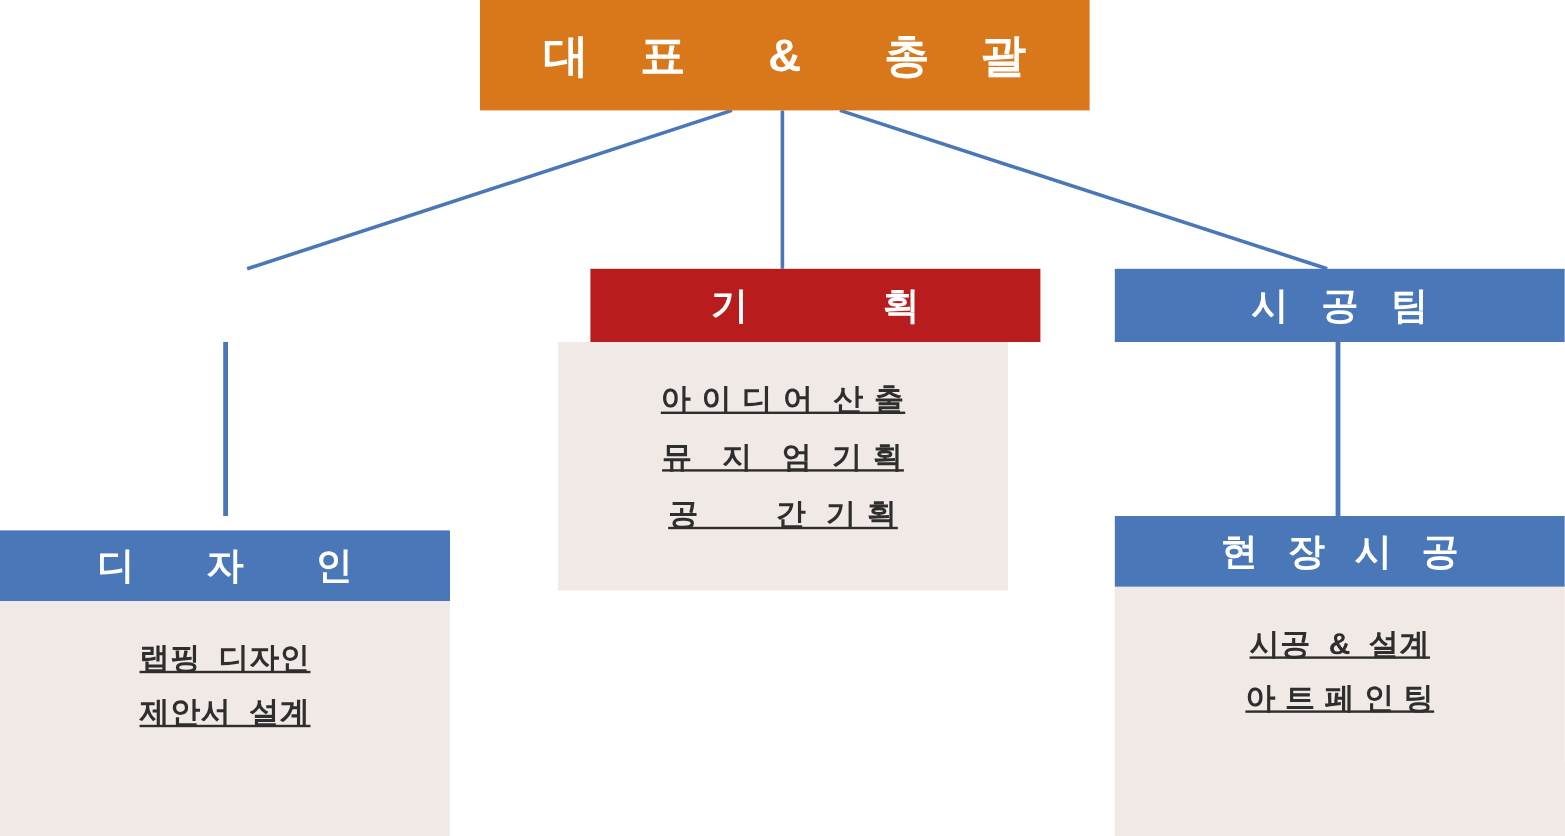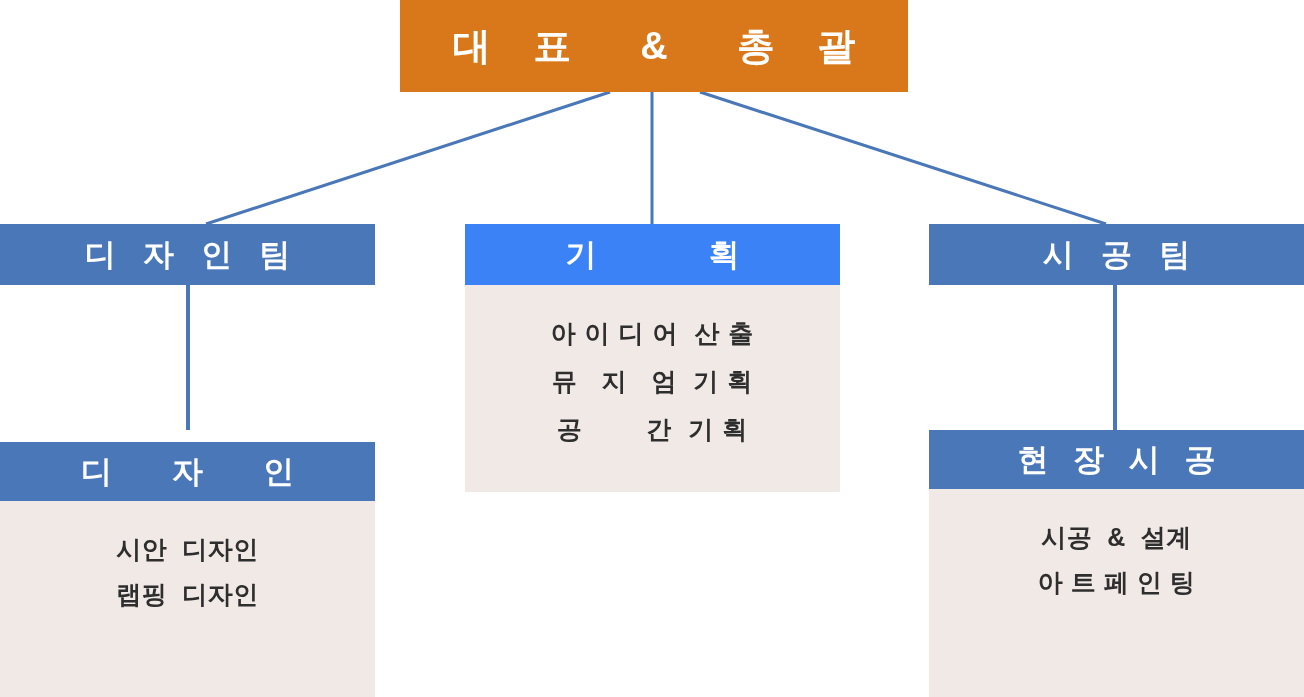--- a/index.html
+++ b/index.html
@@ -54,20 +54,21 @@
     display: flex;
     flex-direction: column;
     align-items: center;
     color: #2e2e2e;
     font-weight: bold;
     white-space: pre;
   }
   .body-line {
     white-space: pre;
     text-align: center;
+    text-decoration: underline;
   }
 
   
   #node-root {
     left: 400px;
     top: 0px;
     width: 508px;
     height: 92px;
   }
   #node-root .node-header {
@@ -116,24 +117,25 @@
 
   
   #node-planning {
     left: 465px;
     top: 224px;
     width: 375px;
     height: 268px;
   }
   #node-planning .node-header {
     height: 61px;
-    background: #3b82f6;
+    background: #b91c1c;
     font-size: 31px;
     letter-spacing: 0.50em;
     text-indent: 0.50em;
+    margin-left: 27px;
   }
   #node-planning .node-body {
     height: 207px;
     background: #f1e9e6;
     padding-top: 24px;
     font-size: 25px;
     line-height: 48px;
     letter-spacing: 0.04em;
   }
 
@@ -188,29 +190,26 @@
 
     <line x1="188" y1="285" x2="188" y2="430" stroke="#4a77b8" stroke-width="4"></line>
 
     <line x1="1115" y1="285" x2="1115" y2="430" stroke="#4a77b8" stroke-width="4"></line>
   </svg>
 
   <div class="node" id="node-root">
     <div class="node-header">대 표  &amp;  총 괄</div>
   </div>
 
-  <div class="node" id="node-design-team">
-    <div class="node-header">디 자 인 팀</div>
-  </div>
 
   <div class="node" id="node-design">
     <div class="node-header">디  자  인</div>
     <div class="node-body">
-      <div class="body-line">시안  디자인</div>
       <div class="body-line">랩핑  디자인</div>
+      <div class="body-line">제안서  설계</div>
     </div>
   </div>
 
   <div class="node" id="node-planning">
     <div class="node-header">기    획</div>
     <div class="node-body">
       <div class="body-line">아 이 디 어  산 출</div>
       <div class="body-line">뮤   지   엄  기 획</div>
       <div class="body-line">공        간  기 획</div>
     </div>

